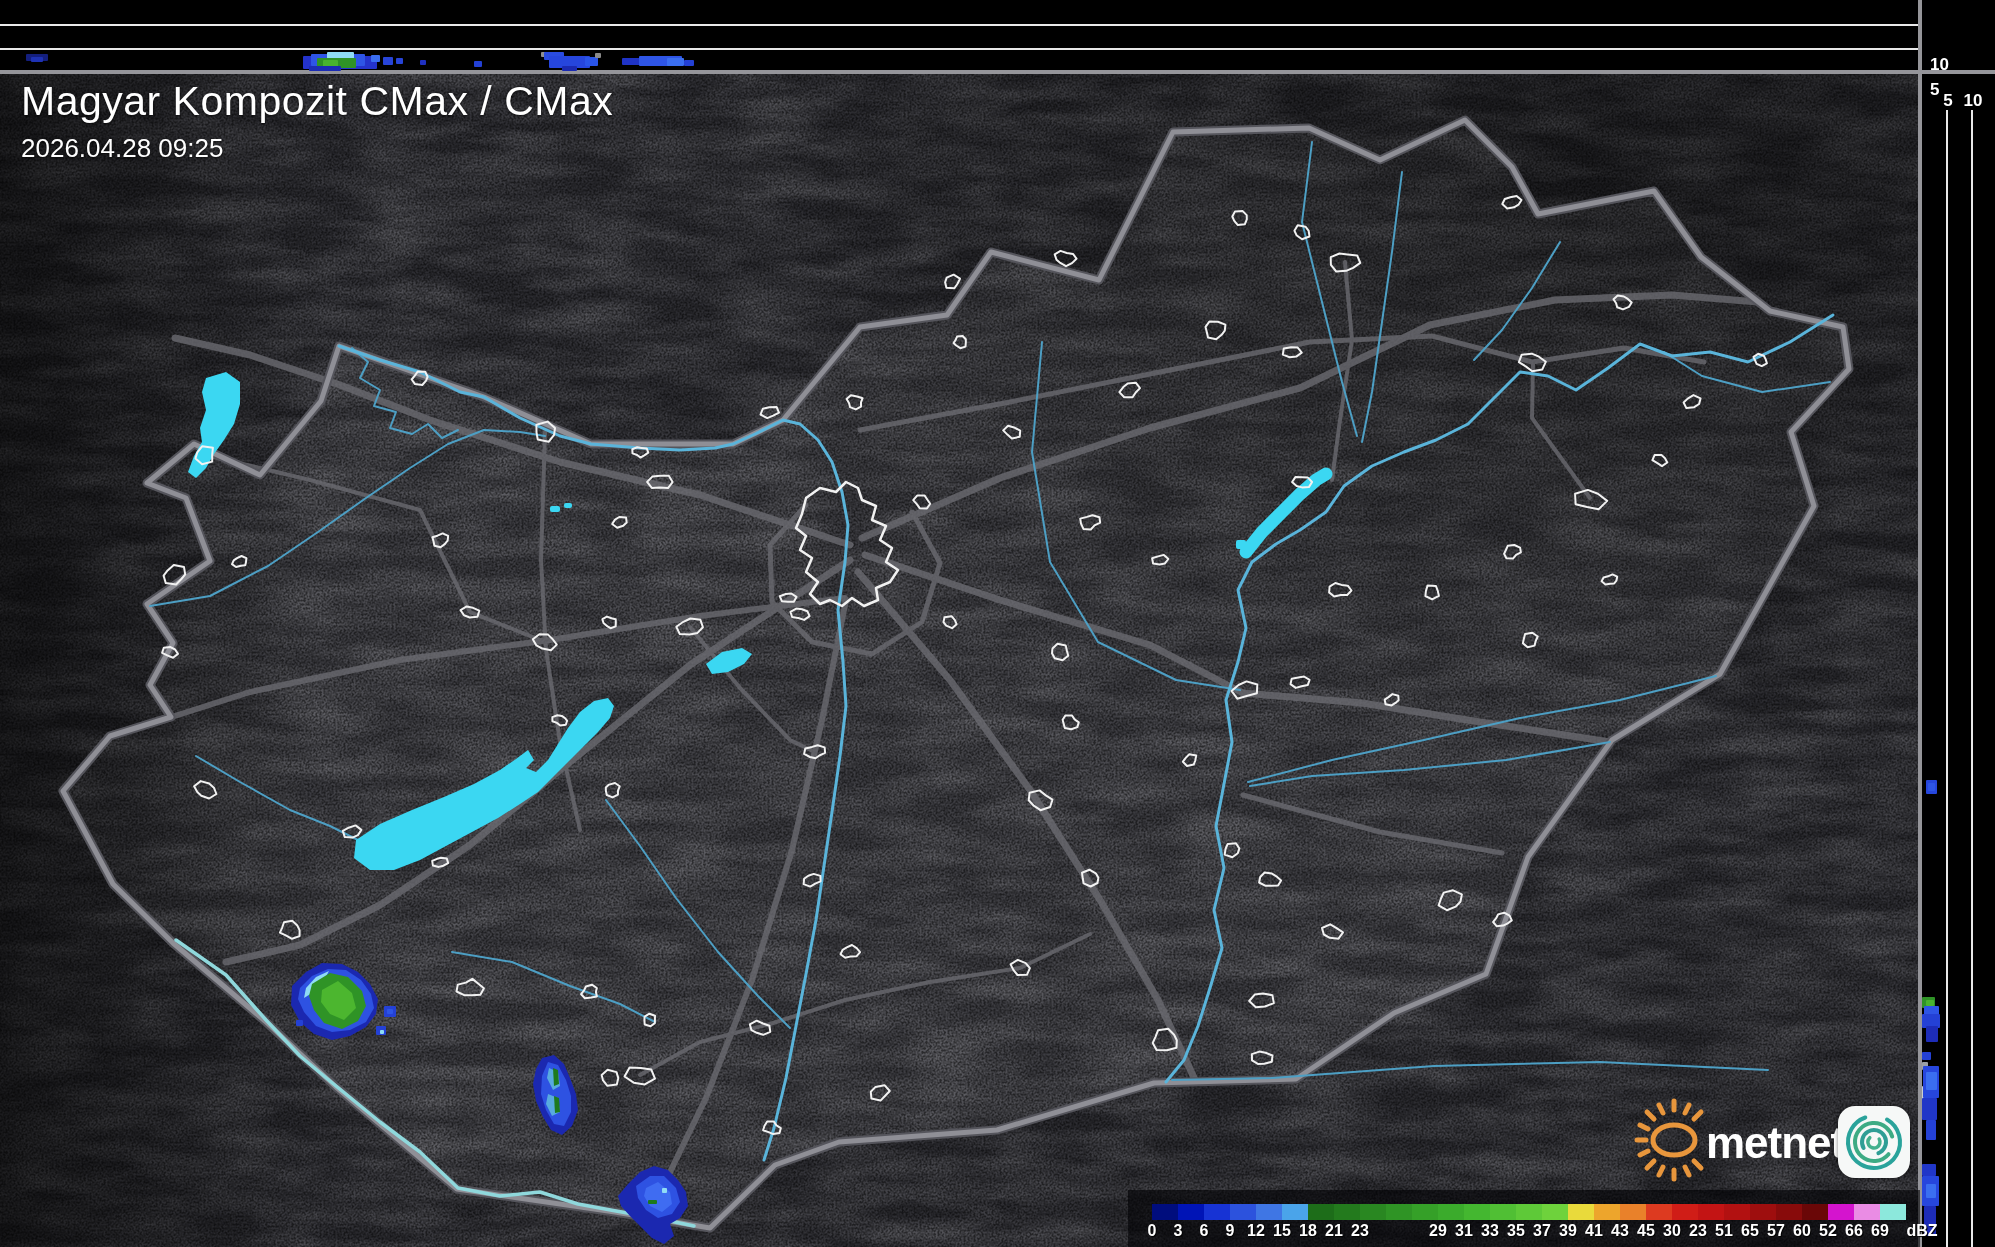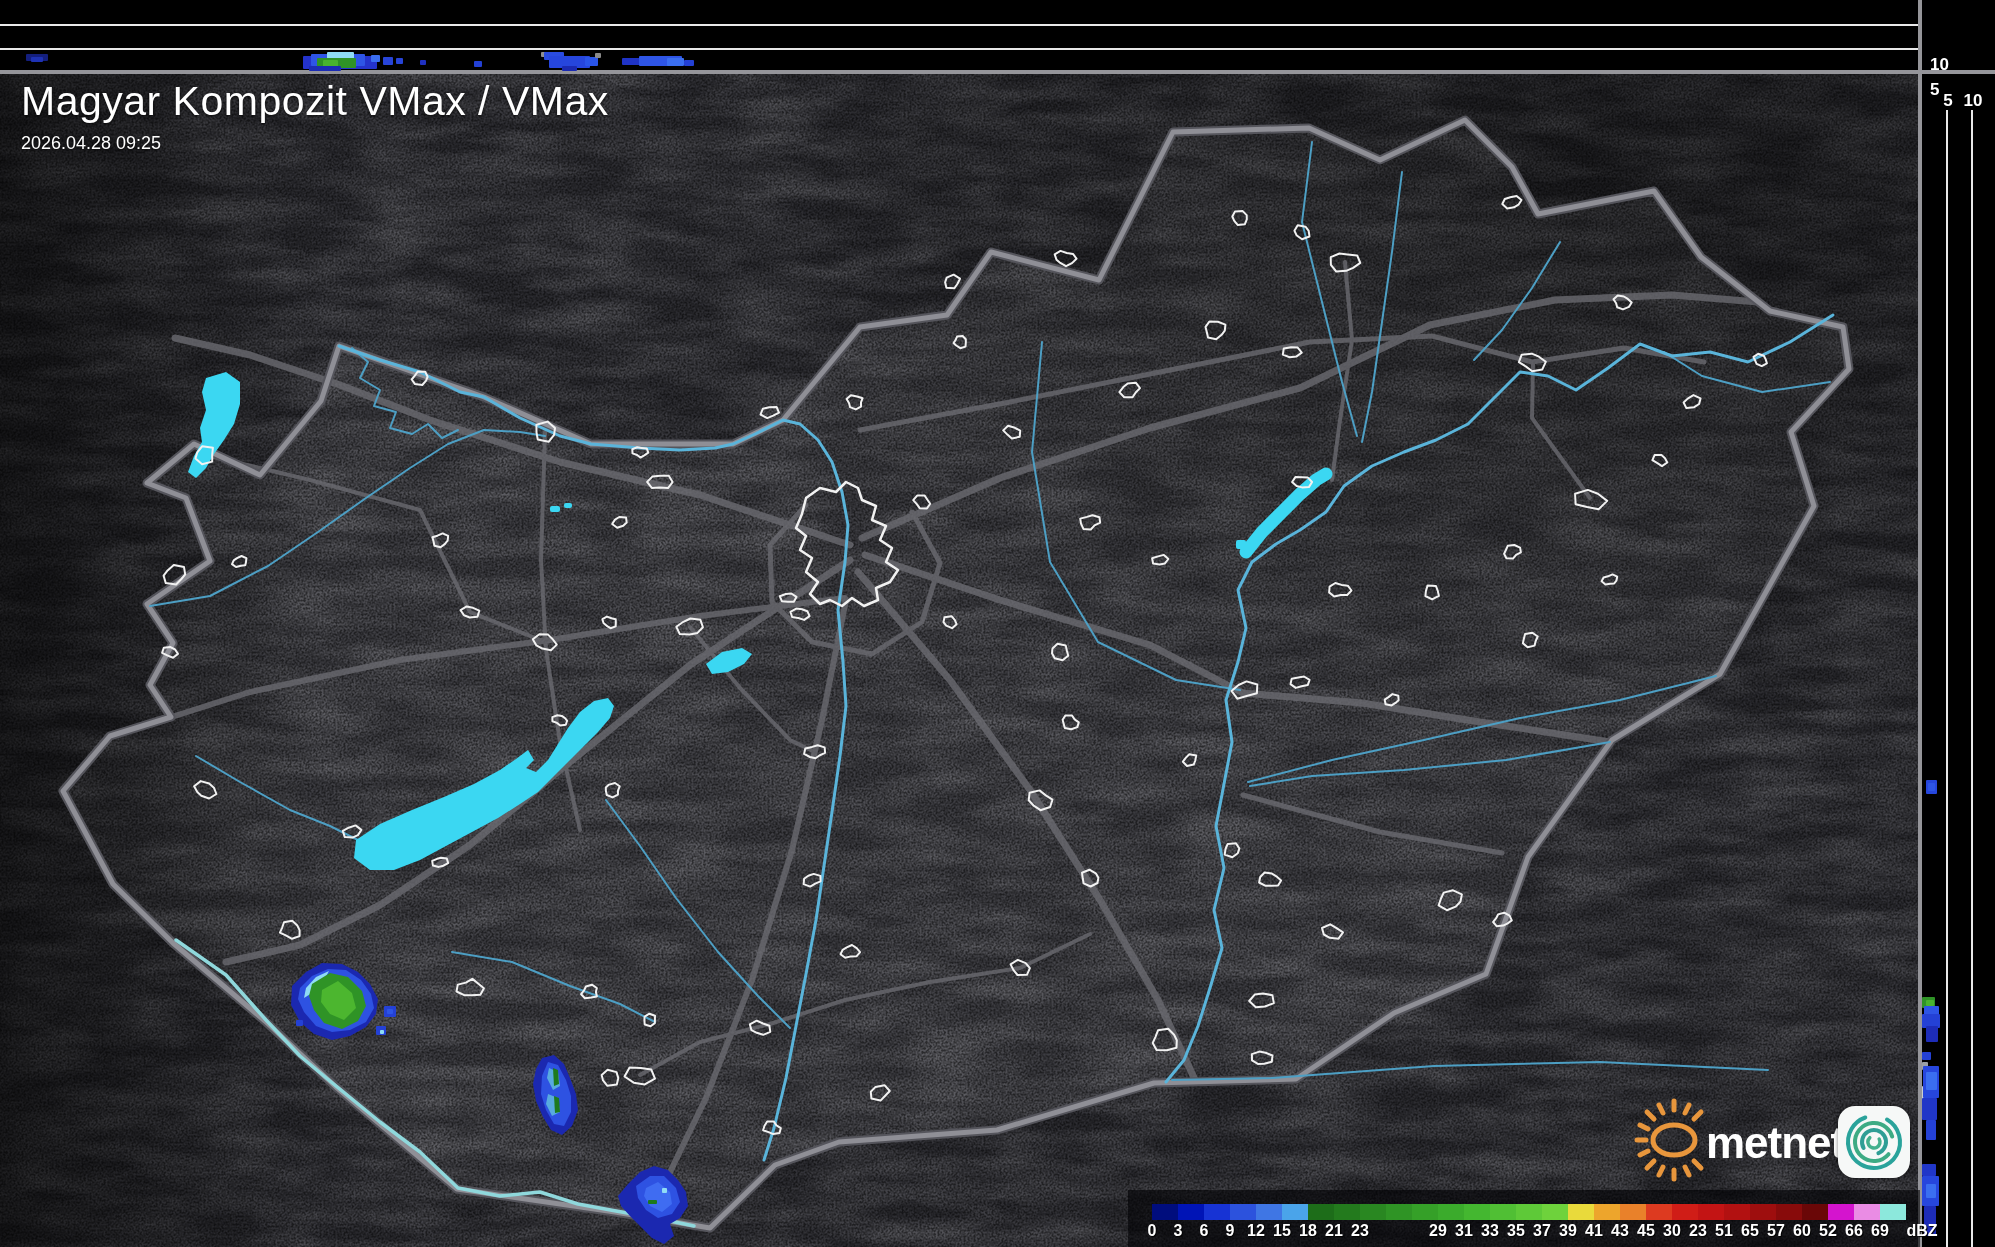--- a/index.html
+++ b/index.html
@@ -14,21 +14,21 @@
   .axis-label{position:absolute;color:#fff;font-size:17px;font-weight:bold;line-height:1;}
   #divider-v{position:absolute;left:1918px;top:0;width:4px;height:1247px;background:#95959a;}
   #divider-h{position:absolute;left:0;top:70px;width:1995px;height:4px;background:#95959a;}
   
   #echoes-overlay{position:absolute;left:0;top:0;width:100%;height:100%;pointer-events:none;}
   .echo{position:absolute;border-radius:1px;}
   
   #title-block{position:absolute;left:21px;top:78px;color:#fff;}
   #page-title{font-size:41px;font-weight:normal;letter-spacing:.5px;
       text-shadow:0 1px 3px rgba(0,0,0,.8);}
-  #timestamp{font-size:18px;margin-top:8px;text-shadow:0 1px 3px rgba(0,0,0,.8);}
+  #timestamp{font-size:26px;margin-top:8px;text-shadow:0 1px 3px rgba(0,0,0,.8);}
   
   #colorbar-panel{position:absolute;left:1128px;top:1190px;width:792px;height:57px;
       background:rgba(2,2,5,.62);}
   #swatch-row{position:absolute;left:1152px;top:1204px;height:16px;display:flex;}
   .swatch{width:26px;height:16px;}
   #cb-labels{position:absolute;left:1152px;top:1222px;width:800px;height:20px;}
   .cb-label{position:absolute;transform:translateX(-50%);color:#fff;font-size:16px;
       font-weight:bold;text-shadow:1px 1px 1px #000;white-space:nowrap;}
   
   #logo{position:absolute;left:1630px;top:1092px;width:290px;height:96px;}
@@ -292,21 +292,21 @@
       <div class="echo" style="left: 1926px; top: 1072px; width: 11px; height: 18px; background: rgb(58, 110, 240);"></div>
       <div class="echo" style="left: 1922px; top: 1098px; width: 15px; height: 22px; background: rgb(32, 54, 200);"></div>
       <div class="echo" style="left: 1926px; top: 1120px; width: 10px; height: 20px; background: rgb(36, 65, 214);"></div>
       <div class="echo" style="left: 1922px; top: 1164px; width: 14px; height: 12px; background: rgb(32, 54, 200);"></div>
       <div class="echo" style="left: 1922px; top: 1176px; width: 17px; height: 30px; background: rgb(38, 70, 221);"></div>
       <div class="echo" style="left: 1926px; top: 1184px; width: 10px; height: 14px; background: rgb(58, 110, 240);"></div>
       <div class="echo" style="left: 1924px; top: 1206px; width: 12px; height: 30px; background: rgb(29, 44, 184);"></div>
     </div>
 
   <div id="title-block">
-    <div id="page-title">Magyar Kompozit VMax / VMax</div>
+    <div id="page-title">Magyar Kompozit CMax / CMax</div>
     <div id="timestamp">2026.04.28 09:25</div>
   </div>
 
   <div id="colorbar-panel"></div>
   <div id="swatch-row">
       <div class="swatch" style="background: rgb(0, 13, 125);"></div>
       <div class="swatch" style="background: rgb(0, 20, 182);"></div>
       <div class="swatch" style="background: rgb(23, 51, 212);"></div>
       <div class="swatch" style="background: rgb(44, 82, 221);"></div>
       <div class="swatch" style="background: rgb(63, 118, 228);"></div>

